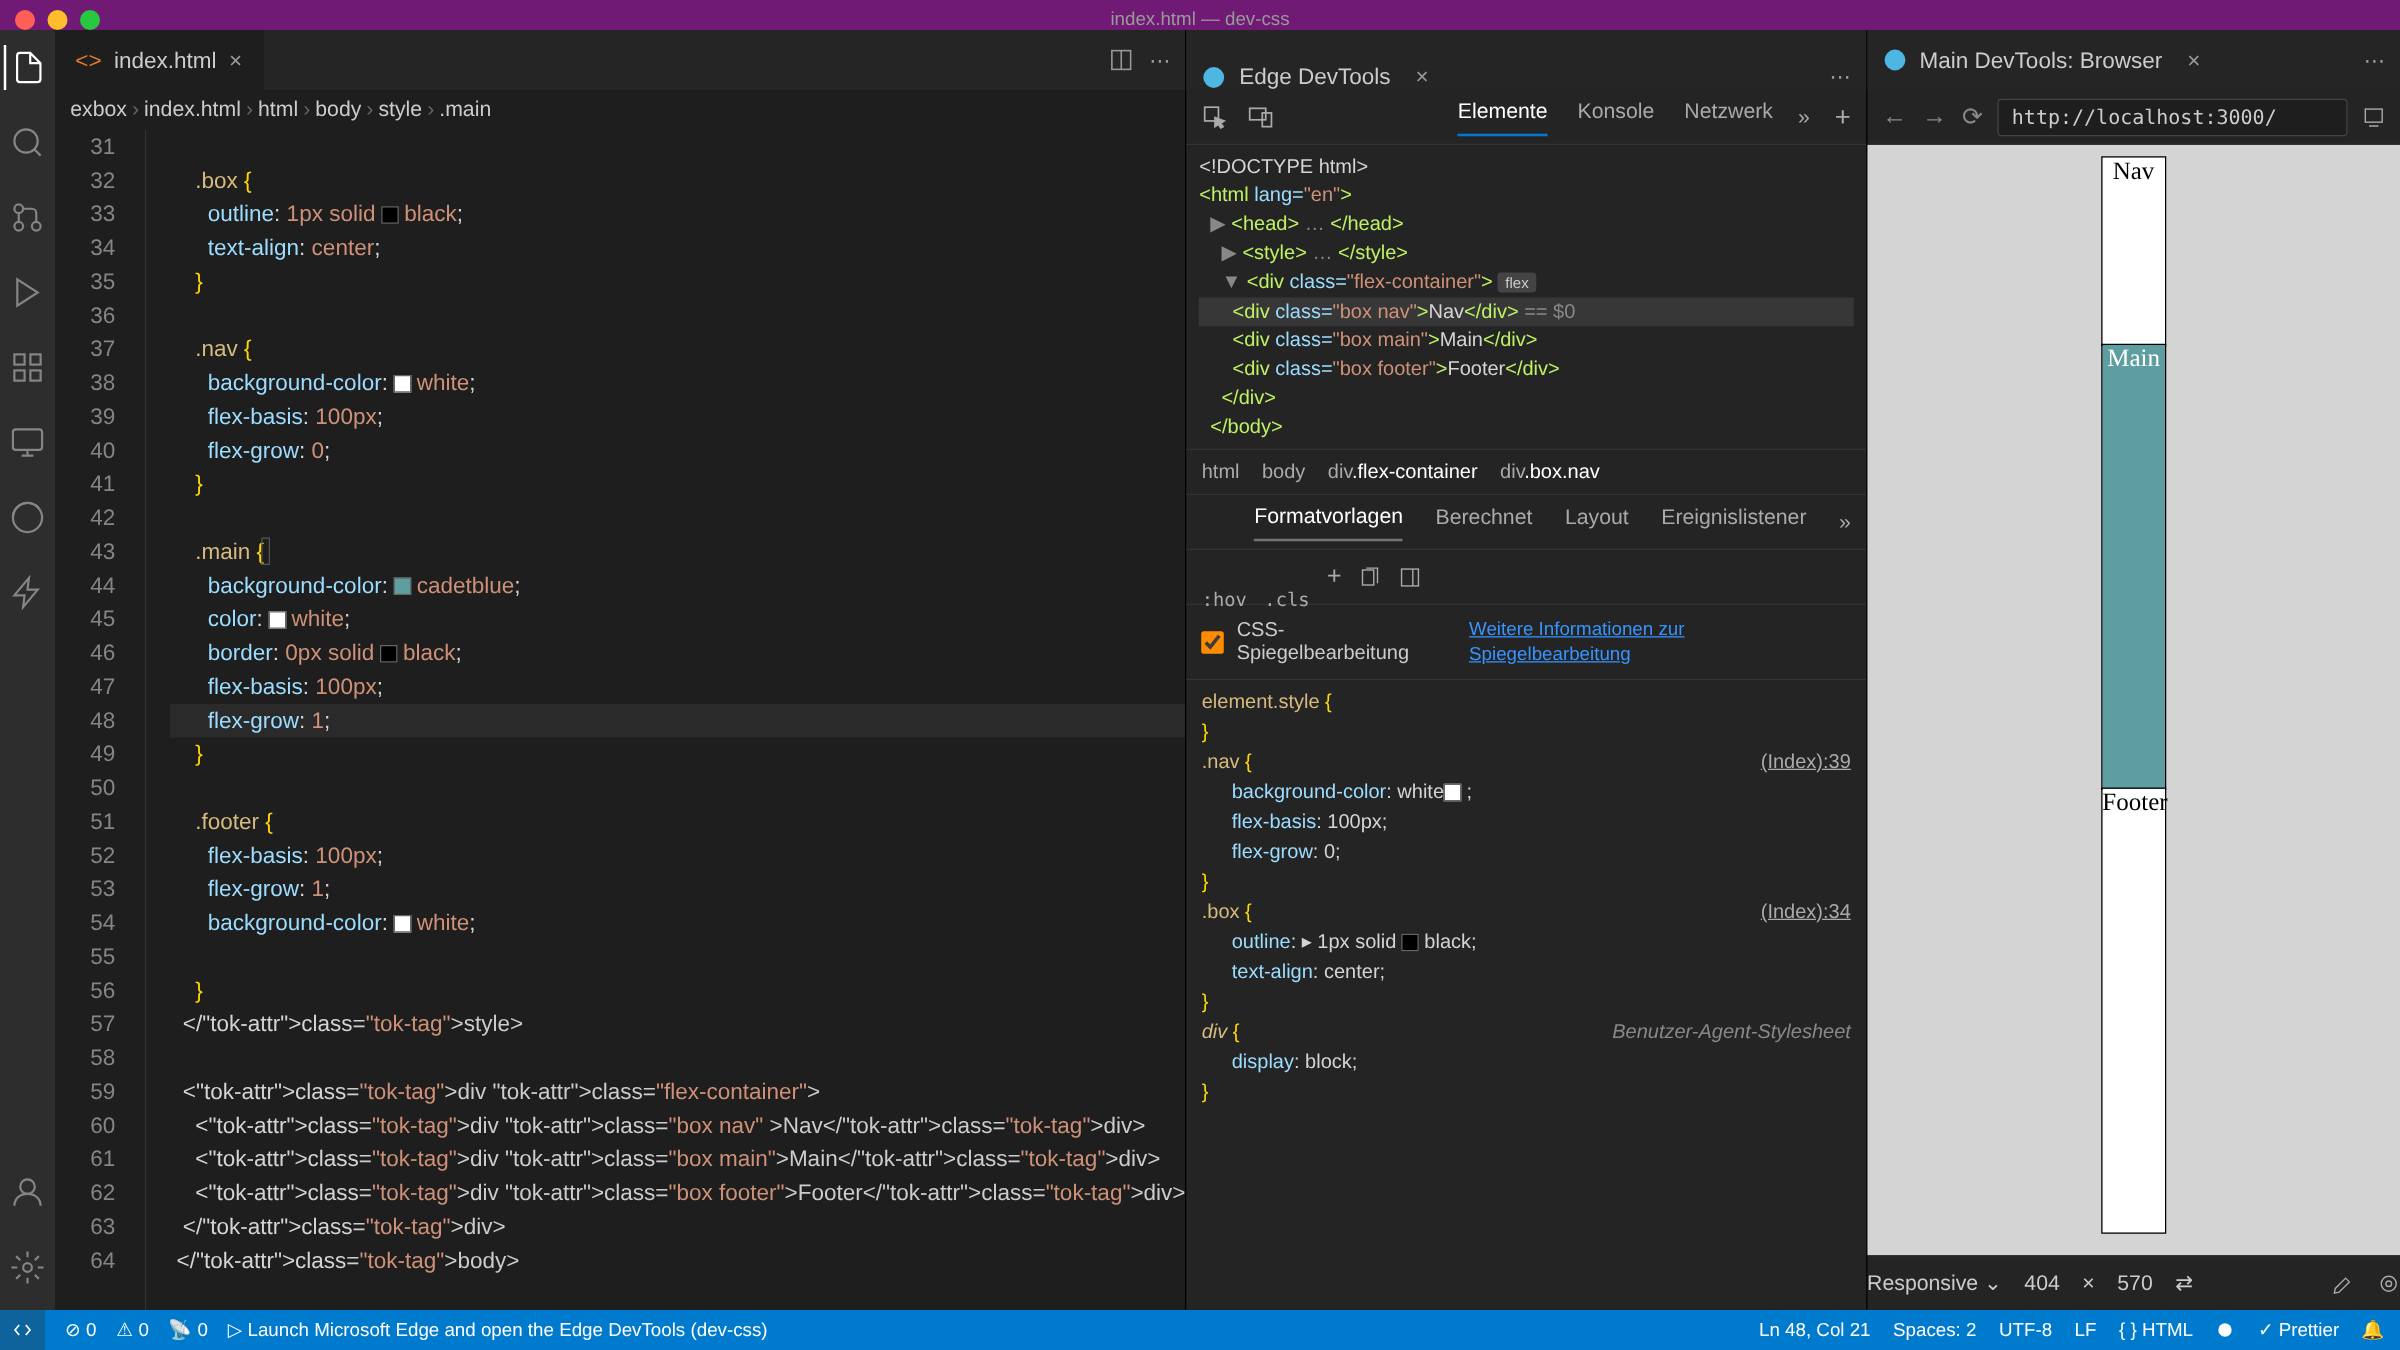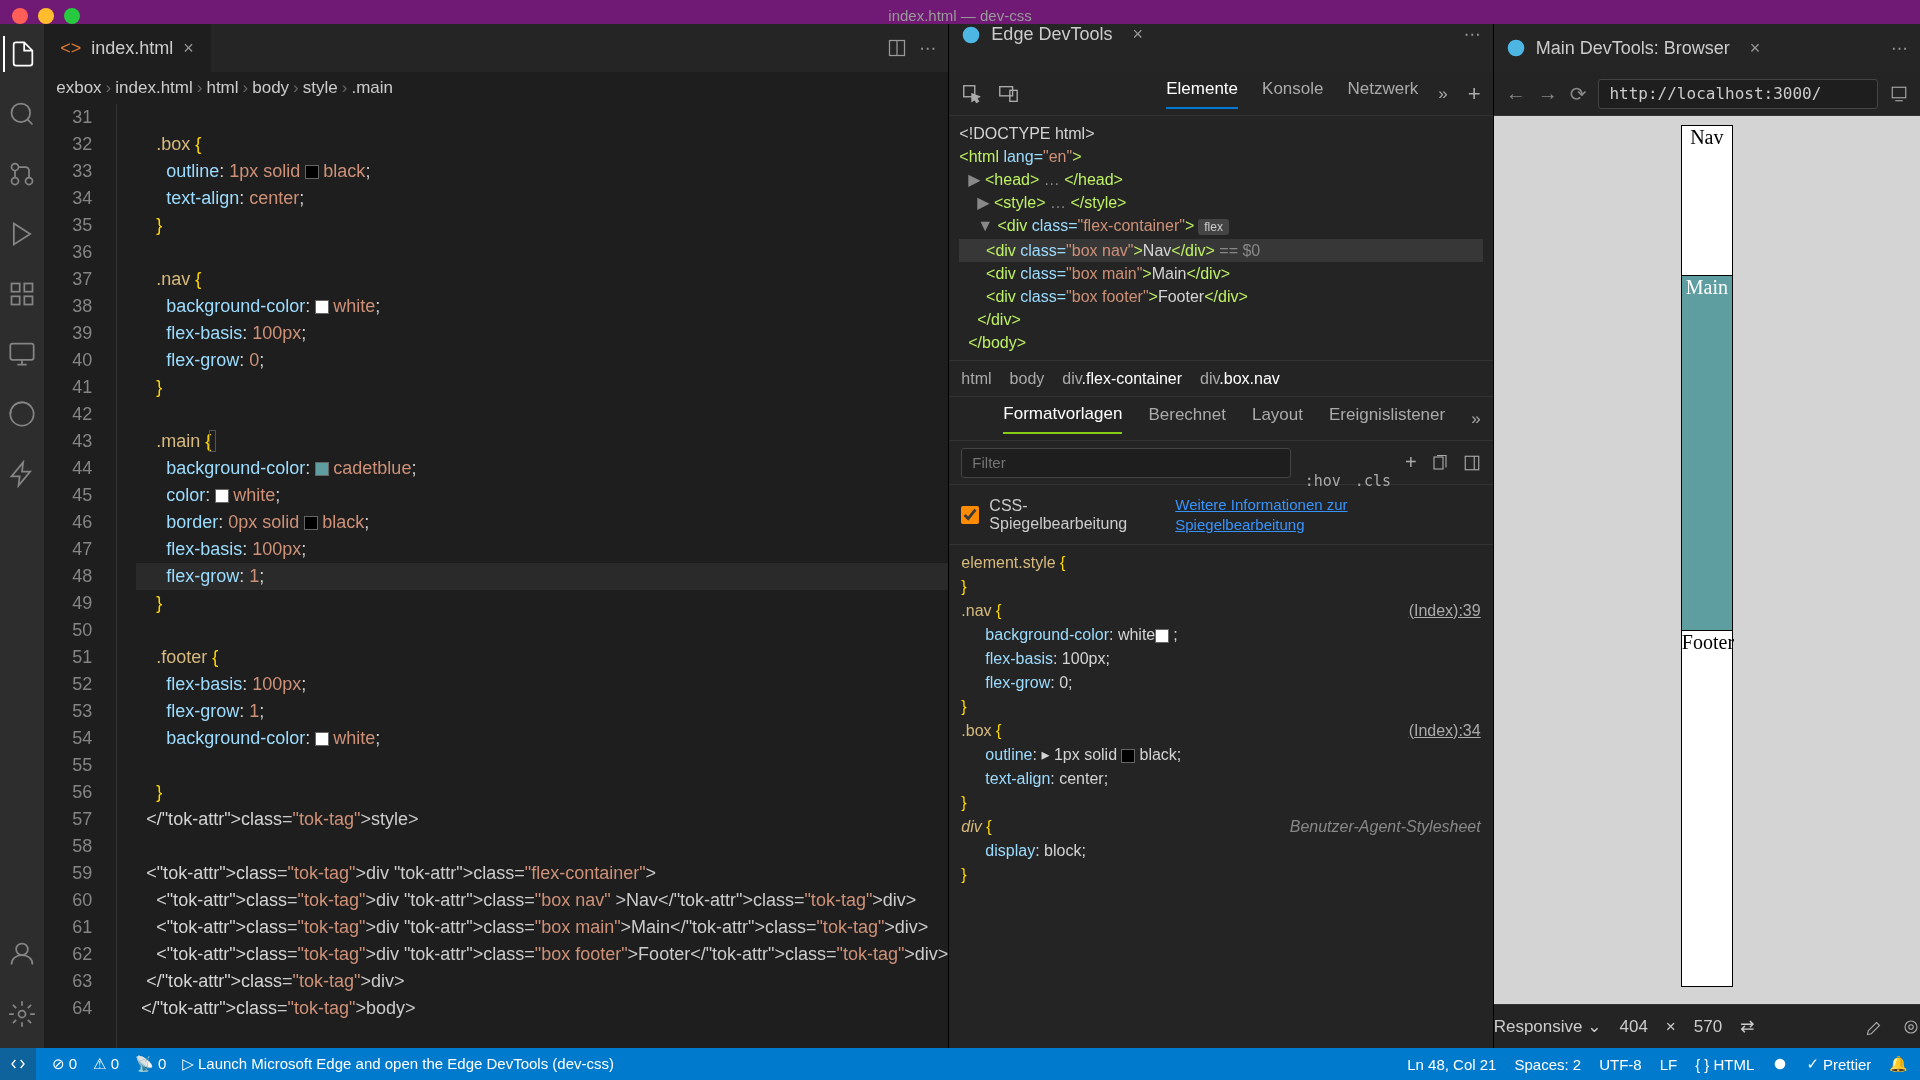--- a/index.html
+++ b/index.html
@@ -42,21 +42,21 @@
 .tok-sel { color: #d7ba7d; }
 .tok-brace { color: #ffd700; }
 .tok-prop { color: #9cdcfe; }
 .tok-val { color: #ce9178; }
 .tok-str { color: #ce9178; }
 .tok-text { color: #d4d4d4; }
 .color-swatch { display: inline-block; width: 14px; height: 14px; border: 1px solid #666; vertical-align: middle; margin-right: 4px; }
 .line.current { background: #2a2a2a; }
 
 .devtools-pane { width: 618px; background: #242424; display: flex; flex-direction: column; border-left: 1px solid #000; }
-.dt-tabs { height: 48px; background: #252526; display: flex; align-items: flex-start; padding: 0 12px; }
+.dt-tabs { height: 48px; background: #252526; display: flex; align-items: flex-end; padding: 0 12px; }
 .dt-tab-main { display: flex; align-items: center; gap: 10px; font-size: 18px; color: #ccc; }
 .dt-close { margin-left: 10px; color: #999; }
 .dt-tab-actions { margin-left: auto; color: #999; }
 
 .dt-toolbar { height: 44px; display: flex; align-items: center; padding: 0 12px; gap: 20px; border-bottom: 1px solid #333; }
 .dt-tool-tabs { display: flex; gap: 24px; font-size: 17px; }
 .dt-tool-tab { color: #aaa; padding-bottom: 8px; cursor: pointer; }
 .dt-tool-tab.active { color: #fff; border-bottom: 2px solid #0078d4; }
 .dt-tool-icons { display: flex; gap: 14px; color: #aaa; margin-right: auto; }
 
@@ -70,21 +70,21 @@
 .dom-dim { color: #888; }
 .flex-badge { background: #444; color: #ccc; font-size: 12px; padding: 1px 6px; border-radius: 3px; margin-left: 4px; }
 .expand-tri { color: #888; cursor: pointer; }
 
 .crumbs-bar { height: 36px; display: flex; align-items: center; padding: 0 12px; gap: 18px; font-size: 16px; border-bottom: 1px solid #333; }
 .crumb { color: #aaa; }
 .crumb .bold { color: #fff; }
 
 .styles-tabs { height: 44px; display: flex; align-items: center; padding: 0 12px; gap: 26px; font-size: 17px; border-bottom: 1px solid #333; }
 .styles-tab { color: #aaa; padding-bottom: 8px; }
-.styles-tab.active { color: #fff; border-bottom: 2px solid #84cc16; margin-left: 42px; }
+.styles-tab.active { color: #fff; border-bottom: 2px solid #737373; margin-left: 42px; }
 
 .filter-row { height: 44px; display: flex; align-items: center; padding: 0 12px; gap: 14px; border-bottom: 1px solid #333; }
 .filter-input { flex: 1; background: #1e1e1e; border: 1px solid #444; height: 30px; padding: 0 10px; color: #ccc; border-radius: 3px; font-size: 15px; }
 .filter-btn { color: #aaa; font-family: monospace; font-size: 15px; cursor: pointer; margin-top: 36px; }
 
 .mirror-row { padding: 10px 12px; display: flex; align-items: center; gap: 10px; border-bottom: 1px solid #333; font-size: 16px; }
 .mirror-chk { width: 18px; height: 18px; accent-color: #ff8c00; }
 .mirror-link { color: #3794ff; text-decoration: underline; line-height: 1.3; font-size: 15px; }
 
 .styles-body { flex: 1; overflow: auto; font-family: 'SF Mono', Monaco, Consolas, monospace; font-size: 16px; padding: 6px 12px; line-height: 24px; }
@@ -323,21 +323,20 @@
         <span class="crumb">div<span class="bold">.box.nav</span></span>
       </div>
     <div class="styles-tabs" id="styles-tabs">
         <span class="styles-tab active">Formatvorlagen</span>
         <span class="styles-tab">Berechnet</span>
         <span class="styles-tab">Layout</span>
         <span class="styles-tab">Ereignislistener</span>
         <span style="color: rgb(170, 170, 170);">»</span>
       </div>
     <div class="filter-row">
-      <input class="filter-input" placeholder="Filter" style="">
       <span class="filter-btn">:hov</span>
       <span class="filter-btn">.cls</span>
       <span style="color:#aaa;font-size:20px">+</span>
       <span>
           <svg width="18" height="18" viewBox="0 0 24 24" fill="none" stroke="#aaa" stroke-width="1.5">
             <rect x="4" y="4" width="12" height="16"></rect>
             <path d="M8 2h12v16"></path>
           </svg>
         </span>
       <span>

